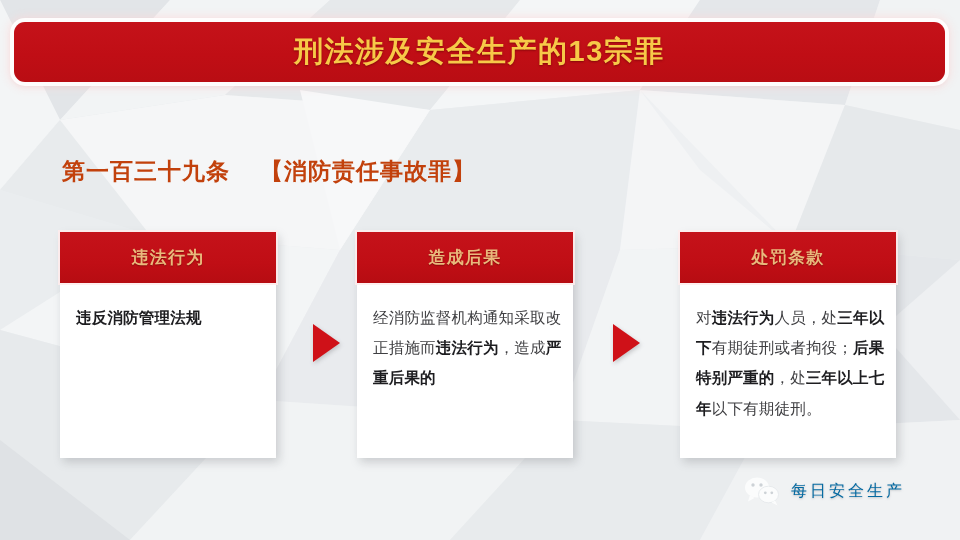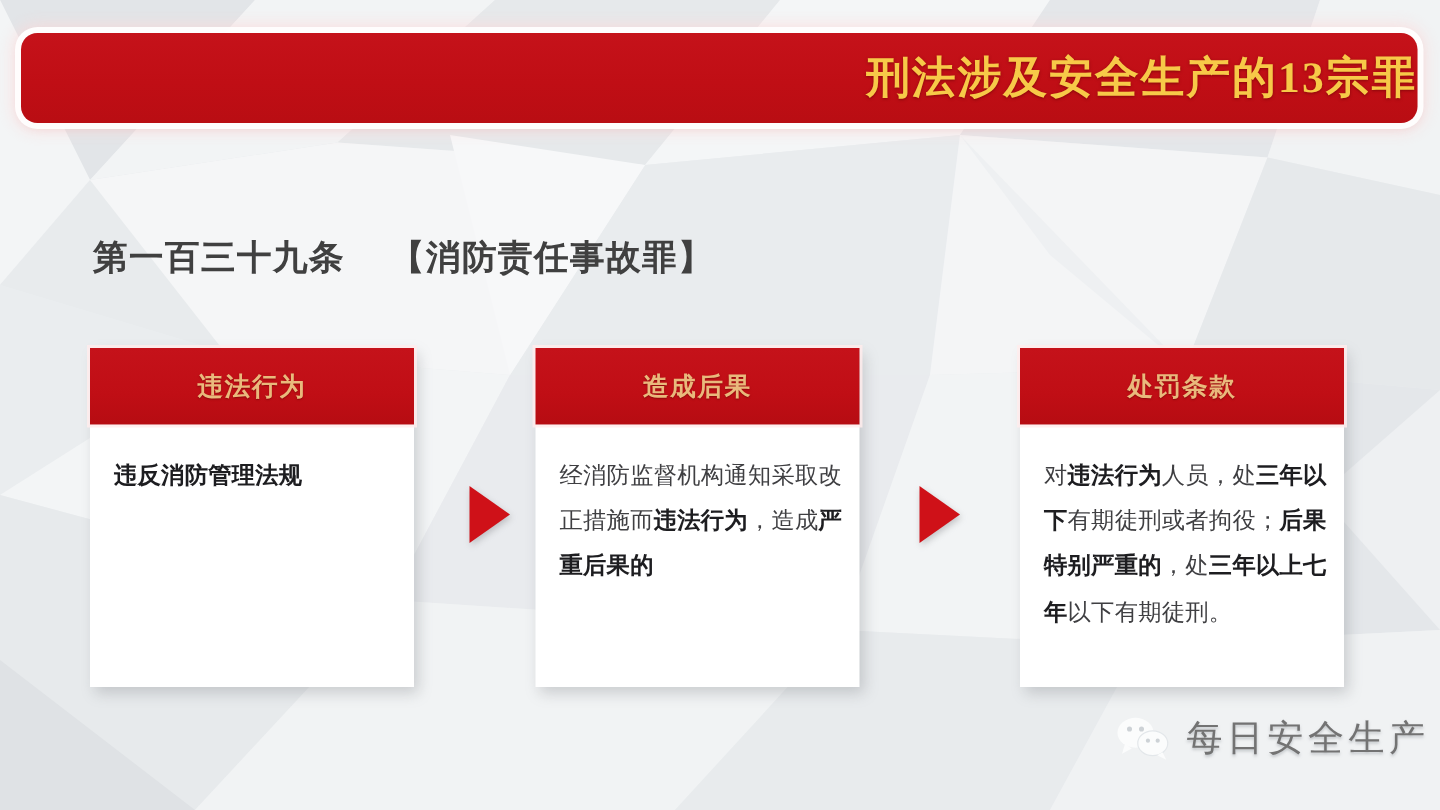--- a/index.html
+++ b/index.html
@@ -34,38 +34,37 @@
     height: 60px;
     box-sizing: border-box;
     border-radius: 11px;
     background: linear-gradient(180deg, #c5121a 0%, #c00e15 55%, #b90d13 100%);
     box-shadow:
       0 0 0 4px rgba(255,255,255,0.92),
       0 0 10px 5px rgba(255,214,214,0.65),
       0 2px 7px rgba(120,0,0,0.18);
     display: flex;
     align-items: center;
-    justify-content: flex-end;
-    font-family: Liberation Serif, serif;
+    justify-content: center;
   }
   #title-text {
     color: #f7c948;
     font-size: 29px;
     font-weight: bold;
     letter-spacing: 1.5px;
     text-shadow: 0 1px 2px rgba(90,0,0,0.55);
     white-space: nowrap;
   }
 
   
   #subtitle {
     position: absolute;
     left: 62px;
     top: 156px;
-    color: #404040;
+    color: #c2410c;
     font-size: 23px;
     font-weight: bold;
     letter-spacing: 1px;
     white-space: nowrap;
   }
   #subtitle .gap { display: inline-block; width: 30px; }
 
   
   .card {
     position: absolute;
@@ -126,22 +125,22 @@
   #watermark {
     position: absolute;
     left: 744px;
     top: 476px;
     display: flex;
     align-items: center;
     gap: 11px;
   }
   #wechat-icon { display: block; }
   #watermark-text {
-    color: #737373;
-    font-size: 24px;
+    color: #0369a1;
+    font-size: 16px;
     letter-spacing: 3px;
     text-shadow: 0 1px 2px rgba(150,155,160,0.55);
     white-space: nowrap;
   }
 </style>
 </head>
 <body>
 
 <div id="slide">
 

